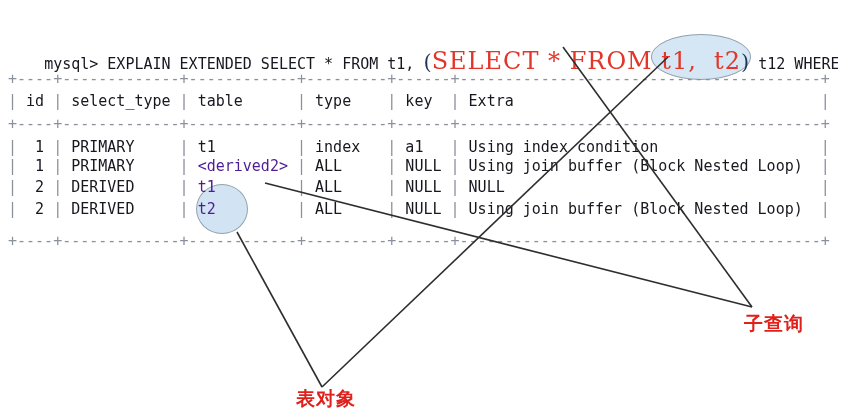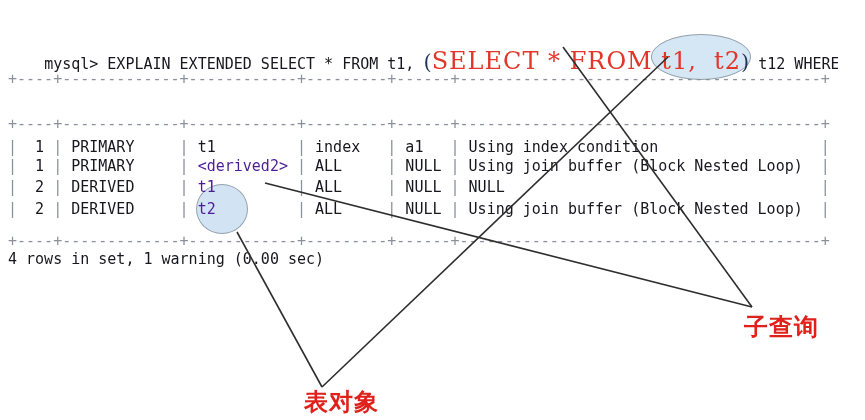--- a/index.html
+++ b/index.html
@@ -33,47 +33,47 @@
     position:absolute; left:196px; top:184px; width:52px; height:50px;
     border-radius:50%; background:#d2e4f3; border:1.5px solid #93a2ae;
     z-index:1;
   }
   .overlay {
     position:absolute; left:0; top:0; z-index:4; pointer-events:none;
   }
   .overlay line { stroke:#2e2e2e; stroke-width:1.6; }
   .cn-label {
     position:absolute; font-family:Liberation Mono, monospace;
-    font-size:24px; font-weight:bold; color:#e0211b; z-index:5;
+    font-size:19px; font-weight:bold; color:#e0211b; z-index:5;
     letter-spacing:1px; white-space:pre;
   }
   #label-subquery { left:744px; top:311px; }
-  #label-tableobj { left:304px; top:386px; }
+  #label-tableobj { left:296px; top:386px; }
 </style>
 </head>
 <body>
 
 <div class="stage">
 
   <div class="table-circle"></div>
 
   <div class="tline" id="line1">
     <span>mysql&gt; EXPLAIN EXTENDED SELECT * FROM t1, </span><span class="paren">(</span><span class="bigred">SELECT * FROM </span><span class="ellipse-wrap"><span class="ellipse-bg"></span><span class="bigred">t1,  t2</span></span><span class="paren">)</span><span> t12 WHERE</span>
   </div>
 
 
   <div class="tline grid" style="top:70px">+----+-------------+------------+---------+------+----------------------------------------+</div>
+  <div class="tline" style="top:92px"><span class="grid">|</span><span> id </span><span class="grid">|</span><span> select_type </span><span class="grid">|</span><span> table      </span><span class="grid">|</span><span> type    </span><span class="grid">|</span><span> key  </span><span class="grid">|</span><span> Extra                                  </span><span class="grid">|</span></div>
   <div class="tline grid" style="top:115px">+----+-------------+------------+---------+------+----------------------------------------+</div>
   <div class="tline" style="top:138px"><span class="grid">|</span><span>  1 </span><span class="grid">|</span><span> PRIMARY     </span><span class="grid">|</span><span> t1         </span><span class="grid">|</span><span> index   </span><span class="grid">|</span><span> a1   </span><span class="grid">|</span><span> Using index condition                  </span><span class="grid">|</span></div>
   <div class="tline" style="top:157px"><span class="grid">|</span><span>  1 </span><span class="grid">|</span><span> PRIMARY     </span><span class="grid">|</span><span class="red"> &lt;derived2&gt; </span><span class="grid">|</span><span> ALL     </span><span class="grid">|</span><span> NULL </span><span class="grid">|</span><span> Using join buffer (Block Nested Loop)  </span><span class="grid">|</span></div>
   <div class="tline" style="top:178px"><span class="grid">|</span><span>  2 </span><span class="grid">|</span><span> DERIVED     </span><span class="grid">|</span><span class="red"> t1         </span><span class="grid">|</span><span> ALL     </span><span class="grid">|</span><span> NULL </span><span class="grid">|</span><span> NULL                                   </span><span class="grid">|</span></div>
   <div class="tline" style="top:200px"><span class="grid">|</span><span>  2 </span><span class="grid">|</span><span> DERIVED     </span><span class="grid">|</span><span class="red"> t2         </span><span class="grid">|</span><span> ALL     </span><span class="grid">|</span><span> NULL </span><span class="grid">|</span><span> Using join buffer (Block Nested Loop)  </span><span class="grid">|</span></div>
   <div class="tline grid" style="top:232px">+----+-------------+------------+---------+------+----------------------------------------+</div>
 
-  <div class="tline" style="top:250px">4 rows in set, 1 warning (0.00 sec)</div>
 
   <svg class="overlay" width="865" height="420">
     <line x1="563" y1="47" x2="752" y2="307"></line>
     <line x1="265" y1="183" x2="752" y2="307"></line>
     <line x1="668" y1="57" x2="322" y2="387"></line>
     <line x1="237" y1="232" x2="322" y2="387"></line>
   </svg>
 
   <div class="cn-label" id="label-subquery">子查询</div>
   <div class="cn-label" id="label-tableobj">表对象</div>

